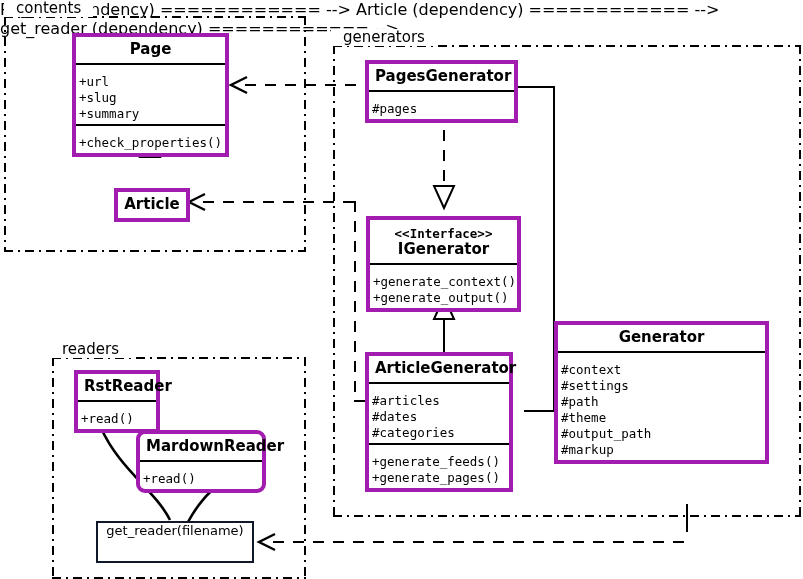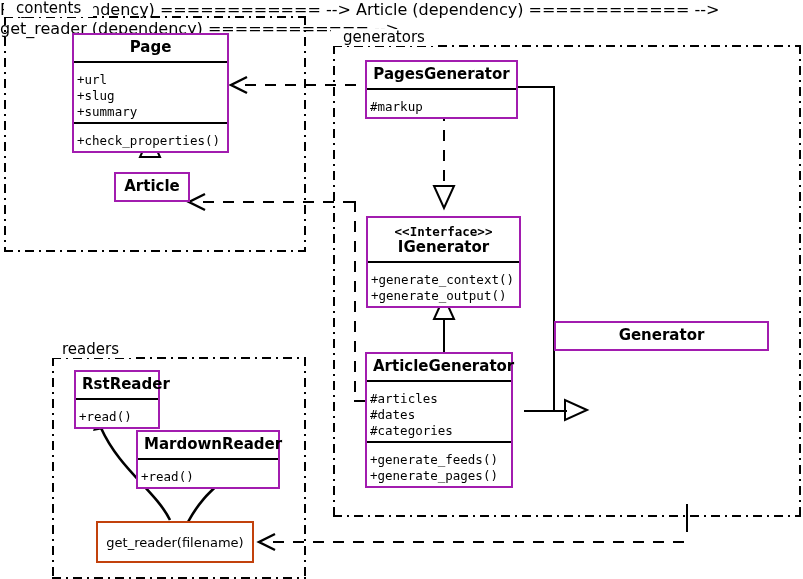--- a/index.html
+++ b/index.html
@@ -39,21 +39,21 @@
     background: #ffffff;
     line-height: 17px;
     padding: 0 12px;
     white-space: nowrap;
   }
 
   
   .cls {
     position: absolute;
     box-sizing: border-box;
-    border: 2px solid #a21caf;
+    border: 4px solid #a21caf;
     background: #ffffff;
     font-family: "DejaVu Sans Mono", monospace;
     font-size: 12.5px;
     color: #000;
   }
   .cls-name {
     font-family: "DejaVu Sans", sans-serif;
     font-weight: bold;
     font-size: 15px;
     text-align: center;
@@ -75,26 +75,26 @@
   .cls-compartment {
     padding: 9px 3px 2px 3px;
   }
   .cls-compartment div {
     line-height: 16px;
     white-space: nowrap;
   }
   .plain-box {
     position: absolute;
     box-sizing: border-box;
-    border: 2px solid #c2410c;
+    border: 2px solid #0f172a;
     background: #fff;
     font-family: "DejaVu Sans", sans-serif;
     font-size: 13px;
     display: flex;
-    align-items: center;
+    align-items: flex-start;
     justify-content: center;
     color: #000;
   }
 
   
   .solid-h {
     position: absolute;
     height: 2px;
     background: #000;
   }
@@ -227,29 +227,29 @@
       <div>+url</div>
       <div>+slug</div>
       <div>+summary</div>
     </div>
     <div class="cls-compartment cls-sep">
       <div>+check_properties()</div>
     </div>
   </div>
 
   
-  <div class="cls" style="left:114px; top:172px; width:76px;">
+  <div class="cls" style="left:114px; top:188px; width:76px;">
     <div class="cls-name">Article</div>
   </div>
 
   
   <div class="cls" style="left:365px; top:60px; width:153px;">
     <div class="cls-name">PagesGenerator</div>
     <div class="cls-compartment cls-sep">
-      <div>#markup</div>
+      <div>#pages</div>
     </div>
   </div>
 
   
   <div class="cls" style="left:366px; top:216px; width:155px;">
     <div class="cls-name">
       <div class="cls-stereotype">&lt;&lt;Interface&gt;&gt;</div>
       <div>IGenerator</div>
     </div>
     <div class="cls-compartment cls-sep">
@@ -268,32 +268,40 @@
     </div>
     <div class="cls-compartment cls-sep">
       <div>+generate_feeds()</div>
       <div>+generate_pages()</div>
     </div>
   </div>
 
   
   <div class="cls" style="left:554px; top:321px; width:215px;">
     <div class="cls-name">Generator</div>
+    <div class="cls-compartment cls-sep">
+      <div>#context</div>
+      <div>#settings</div>
+      <div>#path</div>
+      <div>#theme</div>
+      <div>#output_path</div>
+      <div>#markup</div>
+    </div>
   </div>
 
   
   <div class="cls" style="left:74px; top:370px; width:86px;">
     <div class="cls-name">RstReader</div>
     <div class="cls-compartment cls-sep">
       <div>+read()</div>
     </div>
   </div>
 
   
-  <div class="cls" style="left:136px; top:430px; width:144px;">
+  <div class="cls" style="left:136px; top:430px; width:130px;border-radius:9px;">
     <div class="cls-name">MardownReader</div>
     <div class="cls-compartment cls-sep">
       <div>+read()</div>
     </div>
   </div>
 
   
   <div class="plain-box" style="left:96px; top:521px; width:158px; height:42px;">
     <span>get_reader(filename)</span>
   </div>

